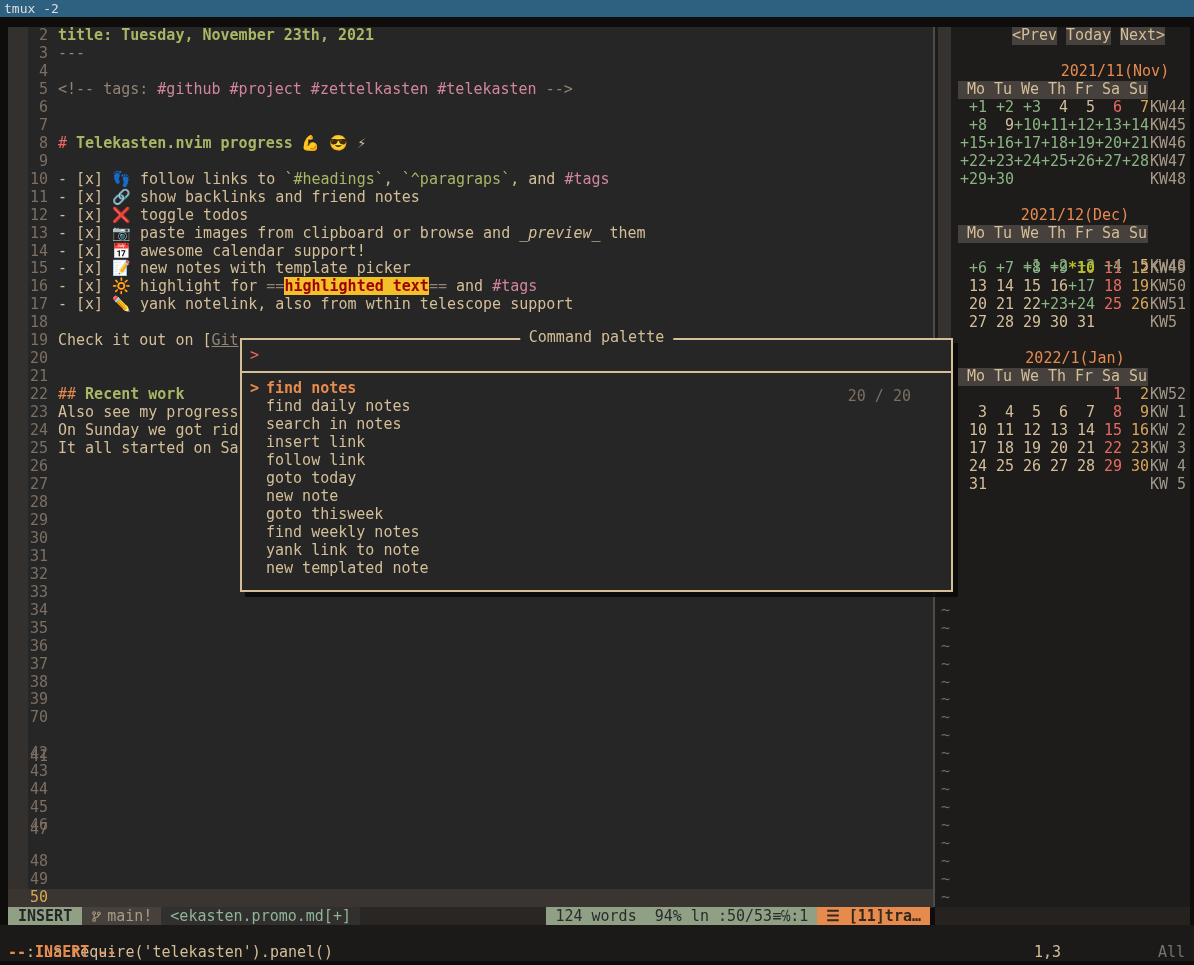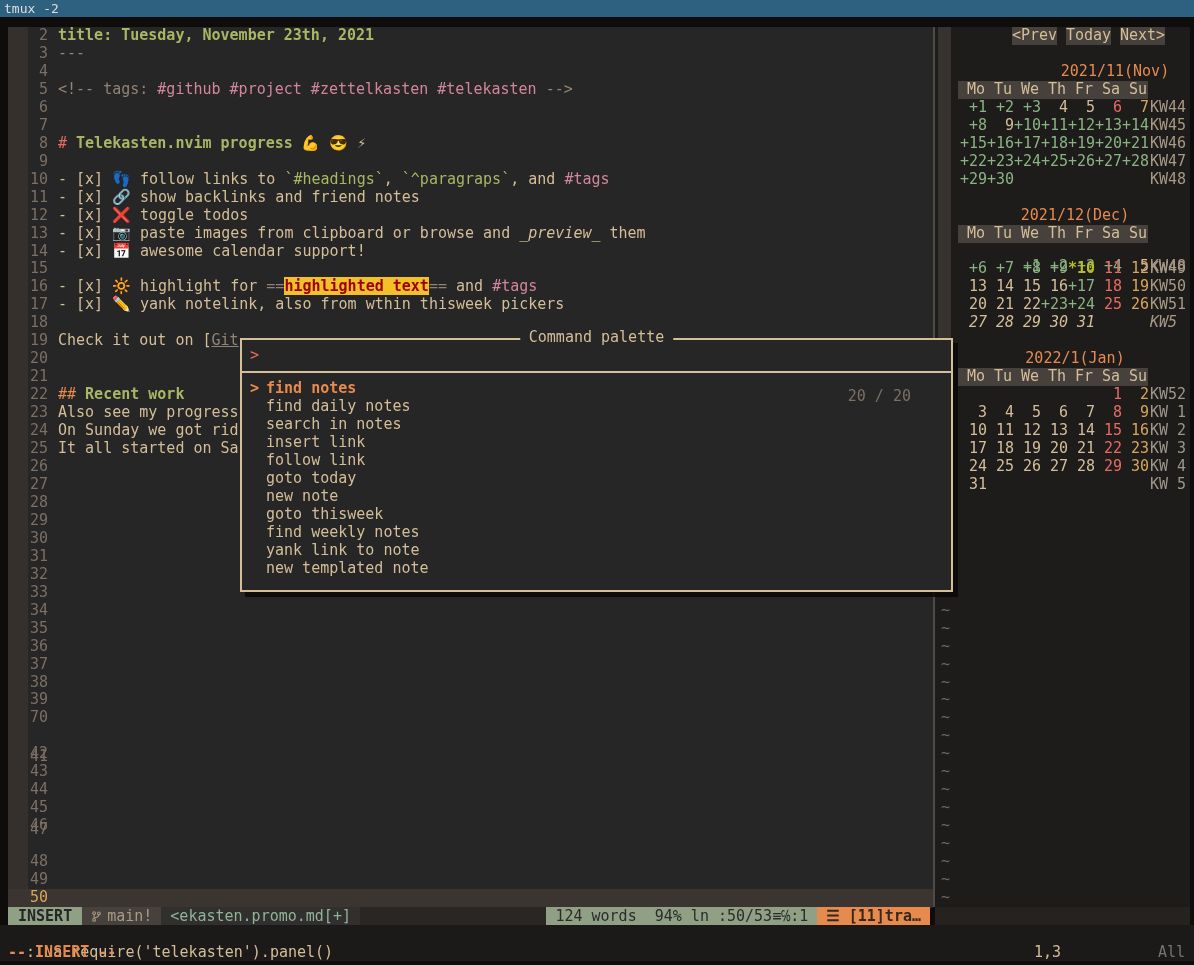--- a/index.html
+++ b/index.html
@@ -108,23 +108,23 @@
       <div class="ed-row" style="top: 53.877px;"><span class="ed-num">5</span><span class="ed-text"><span class="c-gr">&lt;!-- tags: </span><span class="c-p">#github #project #zettelkasten #telekasten</span><span class="c-gr"> --&gt;</span></span></div>
       <div class="ed-row" style="top: 71.836px;"><span class="ed-num">6</span><span class="ed-text"></span></div>
       <div class="ed-row" style="top: 89.795px;"><span class="ed-num">7</span><span class="ed-text"></span></div>
       <div class="ed-row" style="top: 107.754px;"><span class="ed-num">8</span><span class="ed-text"><span class="c-r"># </span><span class="c-g">Telekasten.nvim progress </span><span class="c-e">💪 😎 ⚡</span></span></div>
       <div class="ed-row" style="top: 125.713px;"><span class="ed-num">9</span><span class="ed-text"></span></div>
       <div class="ed-row" style="top: 143.672px;"><span class="ed-num">10</span><span class="ed-text"><span class="c-t">- [x] </span><span class="c-e">👣 </span><span class="c-t">follow links to </span><span class="c-cd">`#headings`</span><span class="c-t">, </span><span class="c-cd">`^paragraps`</span><span class="c-t">, and </span><span class="c-p">#tags</span></span></div>
       <div class="ed-row" style="top: 161.631px;"><span class="ed-num">11</span><span class="ed-text"><span class="c-t">- [x] </span><span class="c-e">🔗 </span><span class="c-t">show backlinks and friend notes</span></span></div>
       <div class="ed-row" style="top: 179.59px;"><span class="ed-num">12</span><span class="ed-text"><span class="c-t">- [x] </span><span class="c-e">❌ </span><span class="c-t">toggle todos</span></span></div>
       <div class="ed-row" style="top: 197.549px;"><span class="ed-num">13</span><span class="ed-text"><span class="c-t">- [x] </span><span class="c-e">📷 </span><span class="c-t">paste images from clipboard or browse and </span><span class="c-it">_preview_</span><span class="c-t"> them</span></span></div>
       <div class="ed-row" style="top: 215.508px;"><span class="ed-num">14</span><span class="ed-text"><span class="c-t">- [x] </span><span class="c-e">📅 </span><span class="c-t">awesome calendar support!</span></span></div>
-      <div class="ed-row" style="top: 233.467px;"><span class="ed-num">15</span></div>
+      <div class="ed-row" style="top: 233.467px;"><span class="ed-num">15</span><span class="ed-text"><span class="c-t">- [x] </span><span class="c-e">📝 </span><span class="c-t">new notes with template picker</span></span></div>
       <div class="ed-row" style="top: 251.426px;"><span class="ed-num">16</span><span class="ed-text"><span class="c-t">- [x] </span><span class="c-e">🔆 </span><span class="c-t">highlight for </span><span class="c-gr">==</span><span class="c-hl">highlighted text</span><span class="c-gr">==</span><span class="c-t"> and </span><span class="c-p">#tags</span></span></div>
-      <div class="ed-row" style="top: 269.385px;"><span class="ed-num">17</span><span class="ed-text"><span class="c-t">- [x] </span><span class="c-e">✏️ </span><span class="c-t">yank notelink, also from wthin thisweek pickers</span></span></div>
+      <div class="ed-row" style="top: 269.385px;"><span class="ed-num">17</span><span class="ed-text"><span class="c-t">- [x] </span><span class="c-e">✏️ </span><span class="c-t">yank notelink, also from wthin telescope support</span></span></div>
       <div class="ed-row" style="top: 287.344px;"><span class="ed-num">18</span><span class="ed-text"></span></div>
       <div class="ed-row" style="top: 305.303px;"><span class="ed-num">19</span><span class="ed-text"><span class="c-t">Check it out on [</span><span class="c-lk">Git</span></span></div>
       <div class="ed-row" style="top: 323.262px;"><span class="ed-num">20</span><span class="ed-text"></span></div>
       <div class="ed-row" style="top: 341.221px;"><span class="ed-num">21</span><span class="ed-text"></span></div>
       <div class="ed-row" style="top: 359.18px;"><span class="ed-num">22</span><span class="ed-text"><span class="c-o">## </span><span class="c-g">Recent work</span></span></div>
       <div class="ed-row" style="top: 377.139px;"><span class="ed-num">23</span><span class="ed-text"><span class="c-t">Also see my progress</span></span></div>
       <div class="ed-row" style="top: 395.098px;"><span class="ed-num">24</span><span class="ed-text"><span class="c-t">On Sunday we got rid</span></span></div>
       <div class="ed-row" style="top: 413.057px;"><span class="ed-num">25</span><span class="ed-text"><span class="c-t">It all started on Sa</span></span></div>
       <div class="ed-row" style="top: 431.016px;"><span class="ed-num">26</span><span class="ed-text"></span></div>
       <div class="ed-row" style="top: 448.975px;"><span class="ed-num">27</span><span class="ed-text"></span></div>
@@ -166,21 +166,21 @@
       <div class="cal-row " style="top: 89.795px;"><span class="cal-week"><span class="cell cc-n">+8</span><span class="cell cc-d">9</span><span class="cell cc-n">+10</span><span class="cell cc-n">+11</span><span class="cell cc-n">+12</span><span class="cell cc-n">+13</span><span class="cell cc-n">+14</span><span class="cal-kw k-kwa">KW45</span></span></div>
       <div class="cal-row " style="top: 107.754px;"><span class="cal-week"><span class="cell cc-n">+15</span><span class="cell cc-n">+16</span><span class="cell cc-n">+17</span><span class="cell cc-n">+18</span><span class="cell cc-n">+19</span><span class="cell cc-n">+20</span><span class="cell cc-n">+21</span><span class="cal-kw k-kwa">KW46</span></span></div>
       <div class="cal-row " style="top: 125.713px;"><span class="cal-week"><span class="cell cc-n">+22</span><span class="cell cc-n">+23</span><span class="cell cc-n">+24</span><span class="cell cc-n">+25</span><span class="cell cc-n">+26</span><span class="cell cc-n">+27</span><span class="cell cc-n">+28</span><span class="cal-kw k-kwa">KW47</span></span></div>
       <div class="cal-row " style="top: 143.672px;"><span class="cal-week"><span class="cell cc-n">+29</span><span class="cell cc-n">+30</span><span class="cell"></span><span class="cell"></span><span class="cell"></span><span class="cell"></span><span class="cell"></span><span class="cal-kw k-kwa">KW48</span></span></div>
       <div class="cal-row " style="top: 179.59px;"><span class="cal-title">2021/12(Dec)</span></div>
       <div class="cal-row " style="top: 197.549px;"><span class="cal-hdr"><span class="cell">Mo</span><span class="cell">Tu</span><span class="cell">We</span><span class="cell">Th</span><span class="cell">Fr</span><span class="cell">Sa</span><span class="cell">Su</span></span></div>
       <div class="cal-row " style="top: 231px;"><span class="cal-week"><span class="cell"></span><span class="cell"></span><span class="cell cc-n">+1</span><span class="cell cc-n">+2</span><span class="cell cc-n">+3</span><span class="cell cc-n">+4</span><span class="cell cc-d">5</span><span class="cal-kw k-kwa">KW48</span></span></div>
       <div class="cal-row " style="top: 233.467px;"><span class="cal-week"><span class="cell cc-n">+6</span><span class="cell cc-n">+7</span><span class="cell cc-n">+8</span><span class="cell cc-n">+9</span><span class="cell cc-td">*10</span><span class="cell cc-sa">11</span><span class="cell cc-su">12</span><span class="cal-kw k-kwa">KW49</span></span></div>
       <div class="cal-row " style="top: 251.426px;"><span class="cal-week"><span class="cell cc-d">13</span><span class="cell cc-d">14</span><span class="cell cc-d">15</span><span class="cell cc-d">16</span><span class="cell cc-n">+17</span><span class="cell cc-sa">18</span><span class="cell cc-su">19</span><span class="cal-kw k-kwa">KW50</span></span></div>
       <div class="cal-row " style="top: 269.385px;"><span class="cal-week"><span class="cell cc-d">20</span><span class="cell cc-d">21</span><span class="cell cc-d">22</span><span class="cell cc-n">+23</span><span class="cell cc-n">+24</span><span class="cell cc-sa">25</span><span class="cell cc-su">26</span><span class="cal-kw k-kwa">KW51</span></span></div>
-      <div class="cal-row " style="top: 287.344px; font-style: italic;"><span class="cal-week"><span class="cell cc-d">27</span><span class="cell cc-d">28</span><span class="cell cc-d">29</span><span class="cell cc-d">30</span><span class="cell cc-d">31</span><span class="cell"></span><span class="cell"></span><span class="cal-kw k-kwa">KW5</span></span></div>
+      <div class="cal-row " style="top: 287.344px;"><span class="cal-week"><span class="cell cc-d">27</span><span class="cell cc-d">28</span><span class="cell cc-d">29</span><span class="cell cc-d">30</span><span class="cell cc-d">31</span><span class="cell"></span><span class="cell"></span><span class="cal-kw k-kwa">KW5</span></span></div>
       <div class="cal-row " style="top: 323.262px;"><span class="cal-title">2022/1(Jan)</span></div>
       <div class="cal-row " style="top: 341.221px;"><span class="cal-hdr"><span class="cell">Mo</span><span class="cell">Tu</span><span class="cell">We</span><span class="cell">Th</span><span class="cell">Fr</span><span class="cell">Sa</span><span class="cell">Su</span></span></div>
       <div class="cal-row " style="top: 359.18px;"><span class="cal-week"><span class="cell"></span><span class="cell"></span><span class="cell"></span><span class="cell"></span><span class="cell"></span><span class="cell cc-sa">1</span><span class="cell cc-su">2</span><span class="cal-kw k-kwb">KW52</span></span></div>
       <div class="cal-row " style="top: 377.139px;"><span class="cal-week"><span class="cell cc-d">3</span><span class="cell cc-d">4</span><span class="cell cc-d">5</span><span class="cell cc-d">6</span><span class="cell cc-d">7</span><span class="cell cc-sa">8</span><span class="cell cc-su">9</span><span class="cal-kw k-kwb">KW 1</span></span></div>
       <div class="cal-row " style="top: 395.098px;"><span class="cal-week"><span class="cell cc-d">10</span><span class="cell cc-d">11</span><span class="cell cc-d">12</span><span class="cell cc-d">13</span><span class="cell cc-d">14</span><span class="cell cc-sa">15</span><span class="cell cc-su">16</span><span class="cal-kw k-kwb">KW 2</span></span></div>
       <div class="cal-row " style="top: 413.057px;"><span class="cal-week"><span class="cell cc-d">17</span><span class="cell cc-d">18</span><span class="cell cc-d">19</span><span class="cell cc-d">20</span><span class="cell cc-d">21</span><span class="cell cc-sa">22</span><span class="cell cc-su">23</span><span class="cal-kw k-kwb">KW 3</span></span></div>
       <div class="cal-row " style="top: 431.016px;"><span class="cal-week"><span class="cell cc-d">24</span><span class="cell cc-d">25</span><span class="cell cc-d">26</span><span class="cell cc-d">27</span><span class="cell cc-d">28</span><span class="cell cc-sa">29</span><span class="cell cc-su">30</span><span class="cal-kw k-kwb">KW 4</span></span></div>
       <div class="cal-row " style="top: 448.975px;"><span class="cal-week"><span class="cell cc-d">31</span><span class="cell"></span><span class="cell"></span><span class="cell"></span><span class="cell"></span><span class="cell"></span><span class="cell"></span><span class="cal-kw k-kwb">KW 5</span></span></div>
       <div class="cal-row " style="top: 574.688px;"><span class="cal-tilde">~</span></div>
       <div class="cal-row " style="top: 592.647px;"><span class="cal-tilde">~</span></div>

